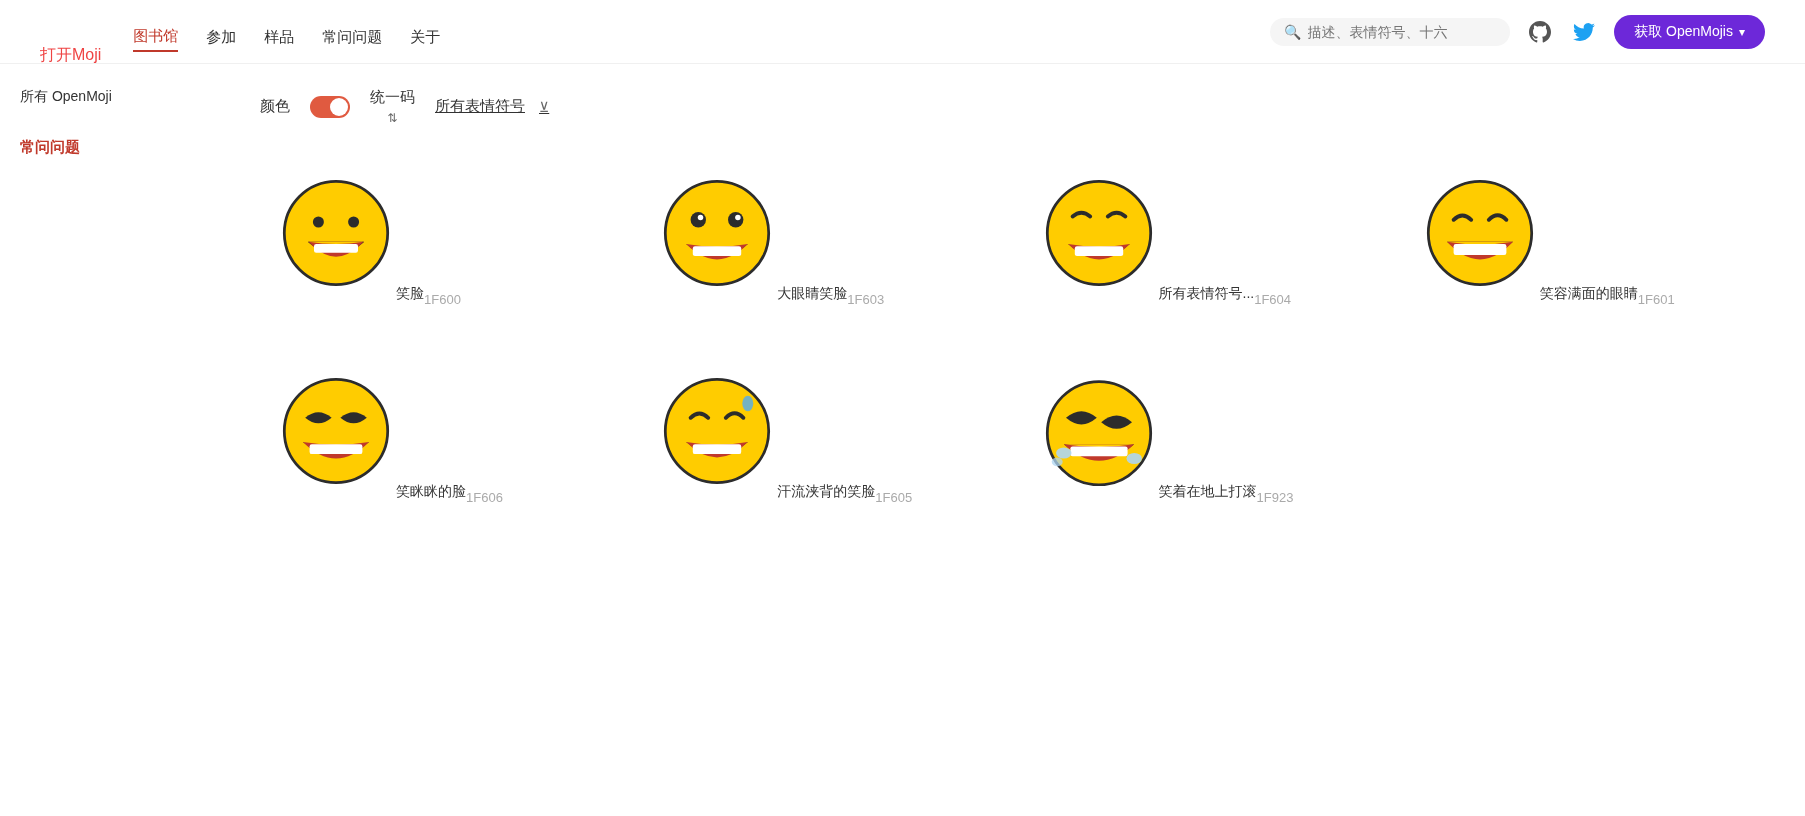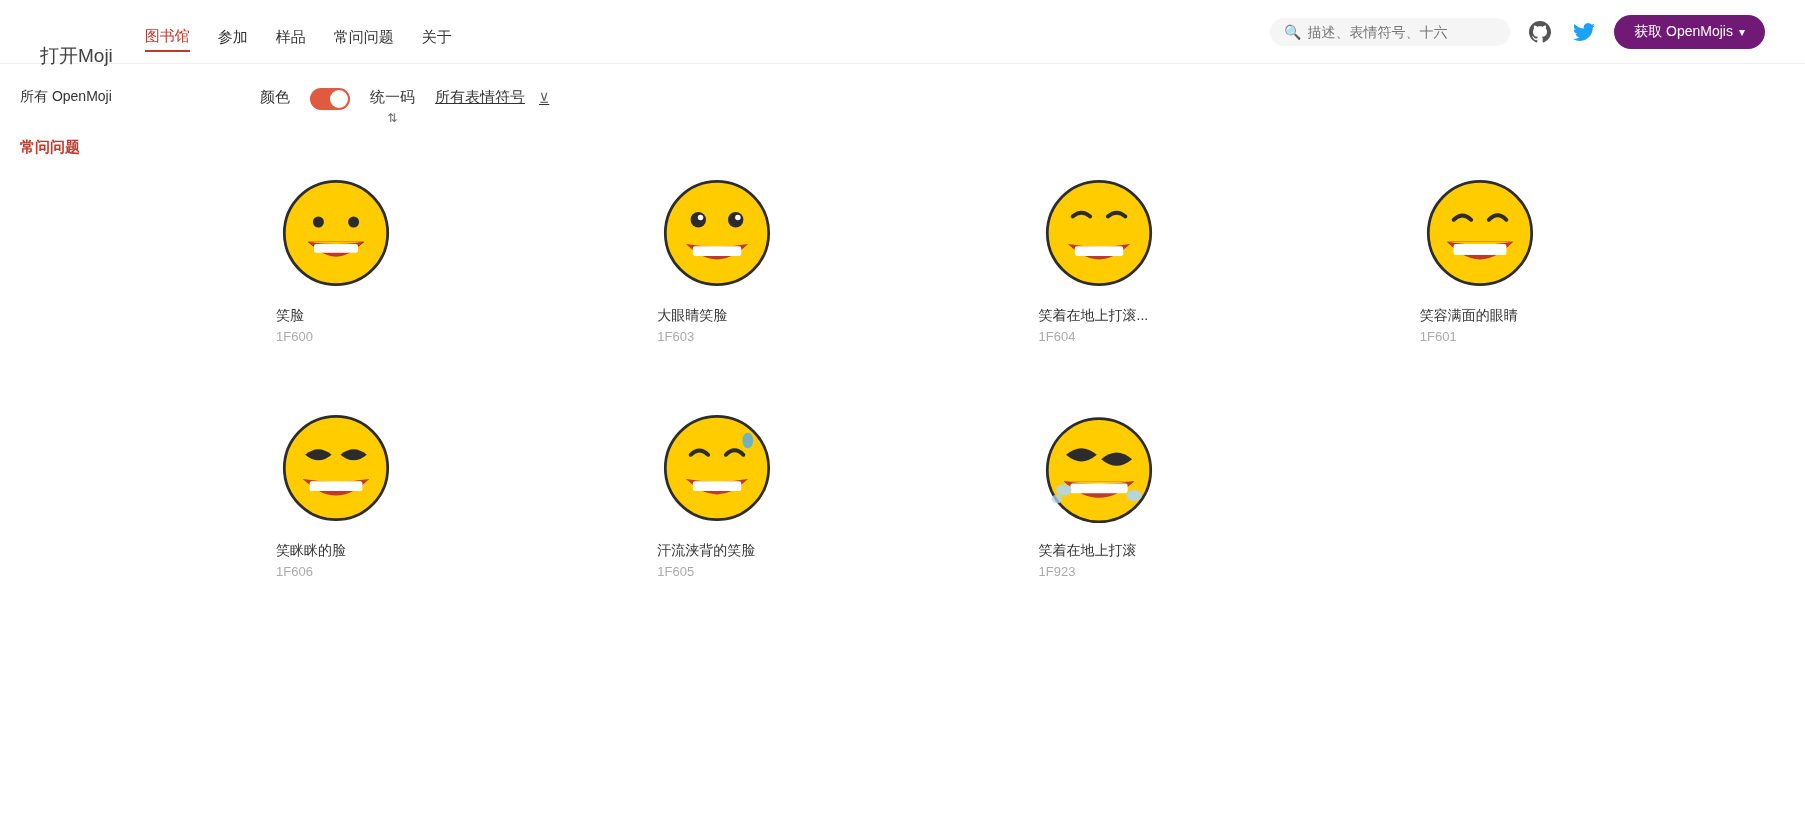--- a/index.html
+++ b/index.html
@@ -1,59 +1,59 @@
 <!DOCTYPE html>
 <html><head>
   <meta charset="utf-8">
   <style>
     * { box-sizing: border-box; margin: 0; padding: 0; }
     body { font-family: -apple-system, BlinkMacSystemFont, "PingFang SC", "Microsoft YaHei", sans-serif; background: #fff; color: #333; overflow-x: hidden; }
 
     
     .navbar { display: flex; align-items: center; padding: 0 40px; height: 64px; border-bottom: 1px solid #f0f0f0; }
-    .nav-logo { font-size: 19px; color: #404040; margin-right: 32px; cursor: pointer; margin-top: 48px; }
+    .nav-logo { font-size: 16px; color: #ef4444; margin-right: 32px; cursor: pointer; margin-top: 48px; }
     .nav-links { display: flex; gap: 28px; align-items: center; margin-top: 16px; }
     .nav-link { font-size: 15px; color: #333; cursor: pointer; text-decoration: none; padding-bottom: 4px; }
     .nav-link.active { color: #c0392b; border-bottom: 2px solid #c0392b; font-weight: 500; }
     .nav-spacer { flex: 1; }
     .search-bar { display: flex; align-items: center; background: #f5f5f5; border-radius: 20px; padding: 6px 14px; width: 240px; gap: 6px; }
     .search-bar input { border: none; background: transparent; outline: none; font-size: 14px; color: #737373; width: 100%; }
     .search-icon-wrap { color: #999; font-size: 14px; }
     .nav-icons { display: flex; align-items: center; gap: 16px; margin: 0 16px; }
     .nav-icon { width: 28px; height: 28px; display: flex; align-items: center; justify-content: center; cursor: pointer; color: #555; }
-    .get-btn { background: #701a75; color: #fff; border: none; border-radius: 24px; padding: 8px 20px; font-size: 14px; cursor: pointer; display: flex; align-items: center; gap: 6px; white-space: nowrap; }
+    .get-btn { background: #6d28d9; color: #fff; border: none; border-radius: 24px; padding: 8px 20px; font-size: 14px; cursor: pointer; display: flex; align-items: center; gap: 6px; white-space: nowrap; }
     .get-btn .chevron { font-size: 12px; }
 
     
     .main-layout { display: flex; min-height: calc(100vh - 64px); }
 
     
     .sidebar { width: 220px; padding: 24px 20px; flex-shrink: 0; }
     .sidebar-section-title { font-size: 14px; color: #333; margin-bottom: 32px; font-weight: 500; }
     .sidebar-category { font-size: 15px; color: #c0392b; font-weight: 600; margin-bottom: 10px; cursor: pointer; }
     .sidebar-items { list-style: none; padding-left: 16px; }
     .sidebar-items li { font-size: 14px; color: #555; padding: 5px 0; cursor: pointer; }
 
     
     .content { flex: 1; padding: 24px 40px; }
 
     
-    .filter-bar { display: flex; align-items: flex-start; gap: 20px; margin-bottom: 32px; }
+    .filter-bar { display: flex; align-items: center; gap: 20px; margin-bottom: 32px; }
     .filter-label { font-size: 15px; color: #333; }
     .toggle-wrap { display: flex; align-items: center; }
     .toggle { width: 40px; height: 22px; background: #e05a40; border-radius: 11px; position: relative; cursor: pointer; }
     .toggle::after { content: ''; position: absolute; width: 18px; height: 18px; background: #fff; border-radius: 50%; top: 2px; right: 2px; transition: 0.2s; }
     .filter-unicode { display: flex; align-items: center; gap: 4px; font-size: 15px; color: #333; cursor: pointer; flex-direction: column; }
     .filter-unicode .sort-icon { font-size: 12px; color: #666; }
     .filter-all { display: flex; align-items: center; gap: 14px; font-size: 15px; color: #333; cursor: pointer; text-decoration: underline; }
     .filter-icon { font-size: 14px; color: #666; }
 
     
     .emoji-grid { display: grid; grid-template-columns: repeat(4, 1fr); gap: 32px 20px; }
-    .emoji-card { display: flex; flex-direction: column; align-items: flex-start; cursor: pointer; padding: 16px; border-radius: 12px; transition: background 0.15s; }
+    .emoji-card { display: flex; flex-direction: row; align-items: flex-end; cursor: pointer; padding: 16px; border-radius: 12px; transition: background 0.15s; }
     .emoji-img { width: 120px; height: 120px; display: flex; align-items: center; justify-content: center; font-size: 90px; line-height: 1; margin-bottom: 14px; }
     .emoji-name { font-size: 14px; color: #333; margin-bottom: 4px; text-align: center; }
     .emoji-code { font-size: 13px; color: #aaa; }
 
     
     .emoji-face { width: 110px; height: 110px; }
   </style>
 </head>
 <body>
 
@@ -153,21 +153,21 @@
             <svg class="emoji-face" viewBox="0 0 100 100" xmlns="http://www.w3.org/2000/svg">
       <circle cx="50" cy="50" r="47" fill="#FFCC00" stroke="#2C2C2C" stroke-width="2.5"></circle>
       <path d="M26 35 Q34 28 42 35" fill="none" stroke="#2C2C2C" stroke-width="3.5" stroke-linecap="round"></path>
       <path d="M58 35 Q66 28 74 35" fill="none" stroke="#2C2C2C" stroke-width="3.5" stroke-linecap="round"></path>
       <path d="M22 60 Q50 85 78 60" fill="#2C2C2C"></path>
       <path d="M22 60 Q50 88 78 60" fill="#C0392B"></path>
       <path d="M22 60 Q50 65 78 60" fill="#FFCC00"></path>
       <rect x="28" y="62" width="44" height="9" rx="2" fill="white"></rect>
     </svg>
           </div>
-          <div class="emoji-name">笑着在地上打滚...</div>
+          <div class="emoji-name">所有表情符号...</div>
           <div class="emoji-code">1F604</div>
         </div>
         <div class="emoji-card">
           <div class="emoji-img">
             <svg class="emoji-face" viewBox="0 0 100 100" xmlns="http://www.w3.org/2000/svg">
       <circle cx="50" cy="50" r="47" fill="#FFCC00" stroke="#2C2C2C" stroke-width="2.5"></circle>
       <path d="M26 38 Q34 30 42 38" fill="none" stroke="#2C2C2C" stroke-width="3.5" stroke-linecap="round"></path>
       <path d="M58 38 Q66 30 74 38" fill="none" stroke="#2C2C2C" stroke-width="3.5" stroke-linecap="round"></path>
       <path d="M20 58 Q50 85 80 58" fill="#2C2C2C"></path>
       <path d="M20 58 Q50 90 80 58" fill="#C0392B"></path>

